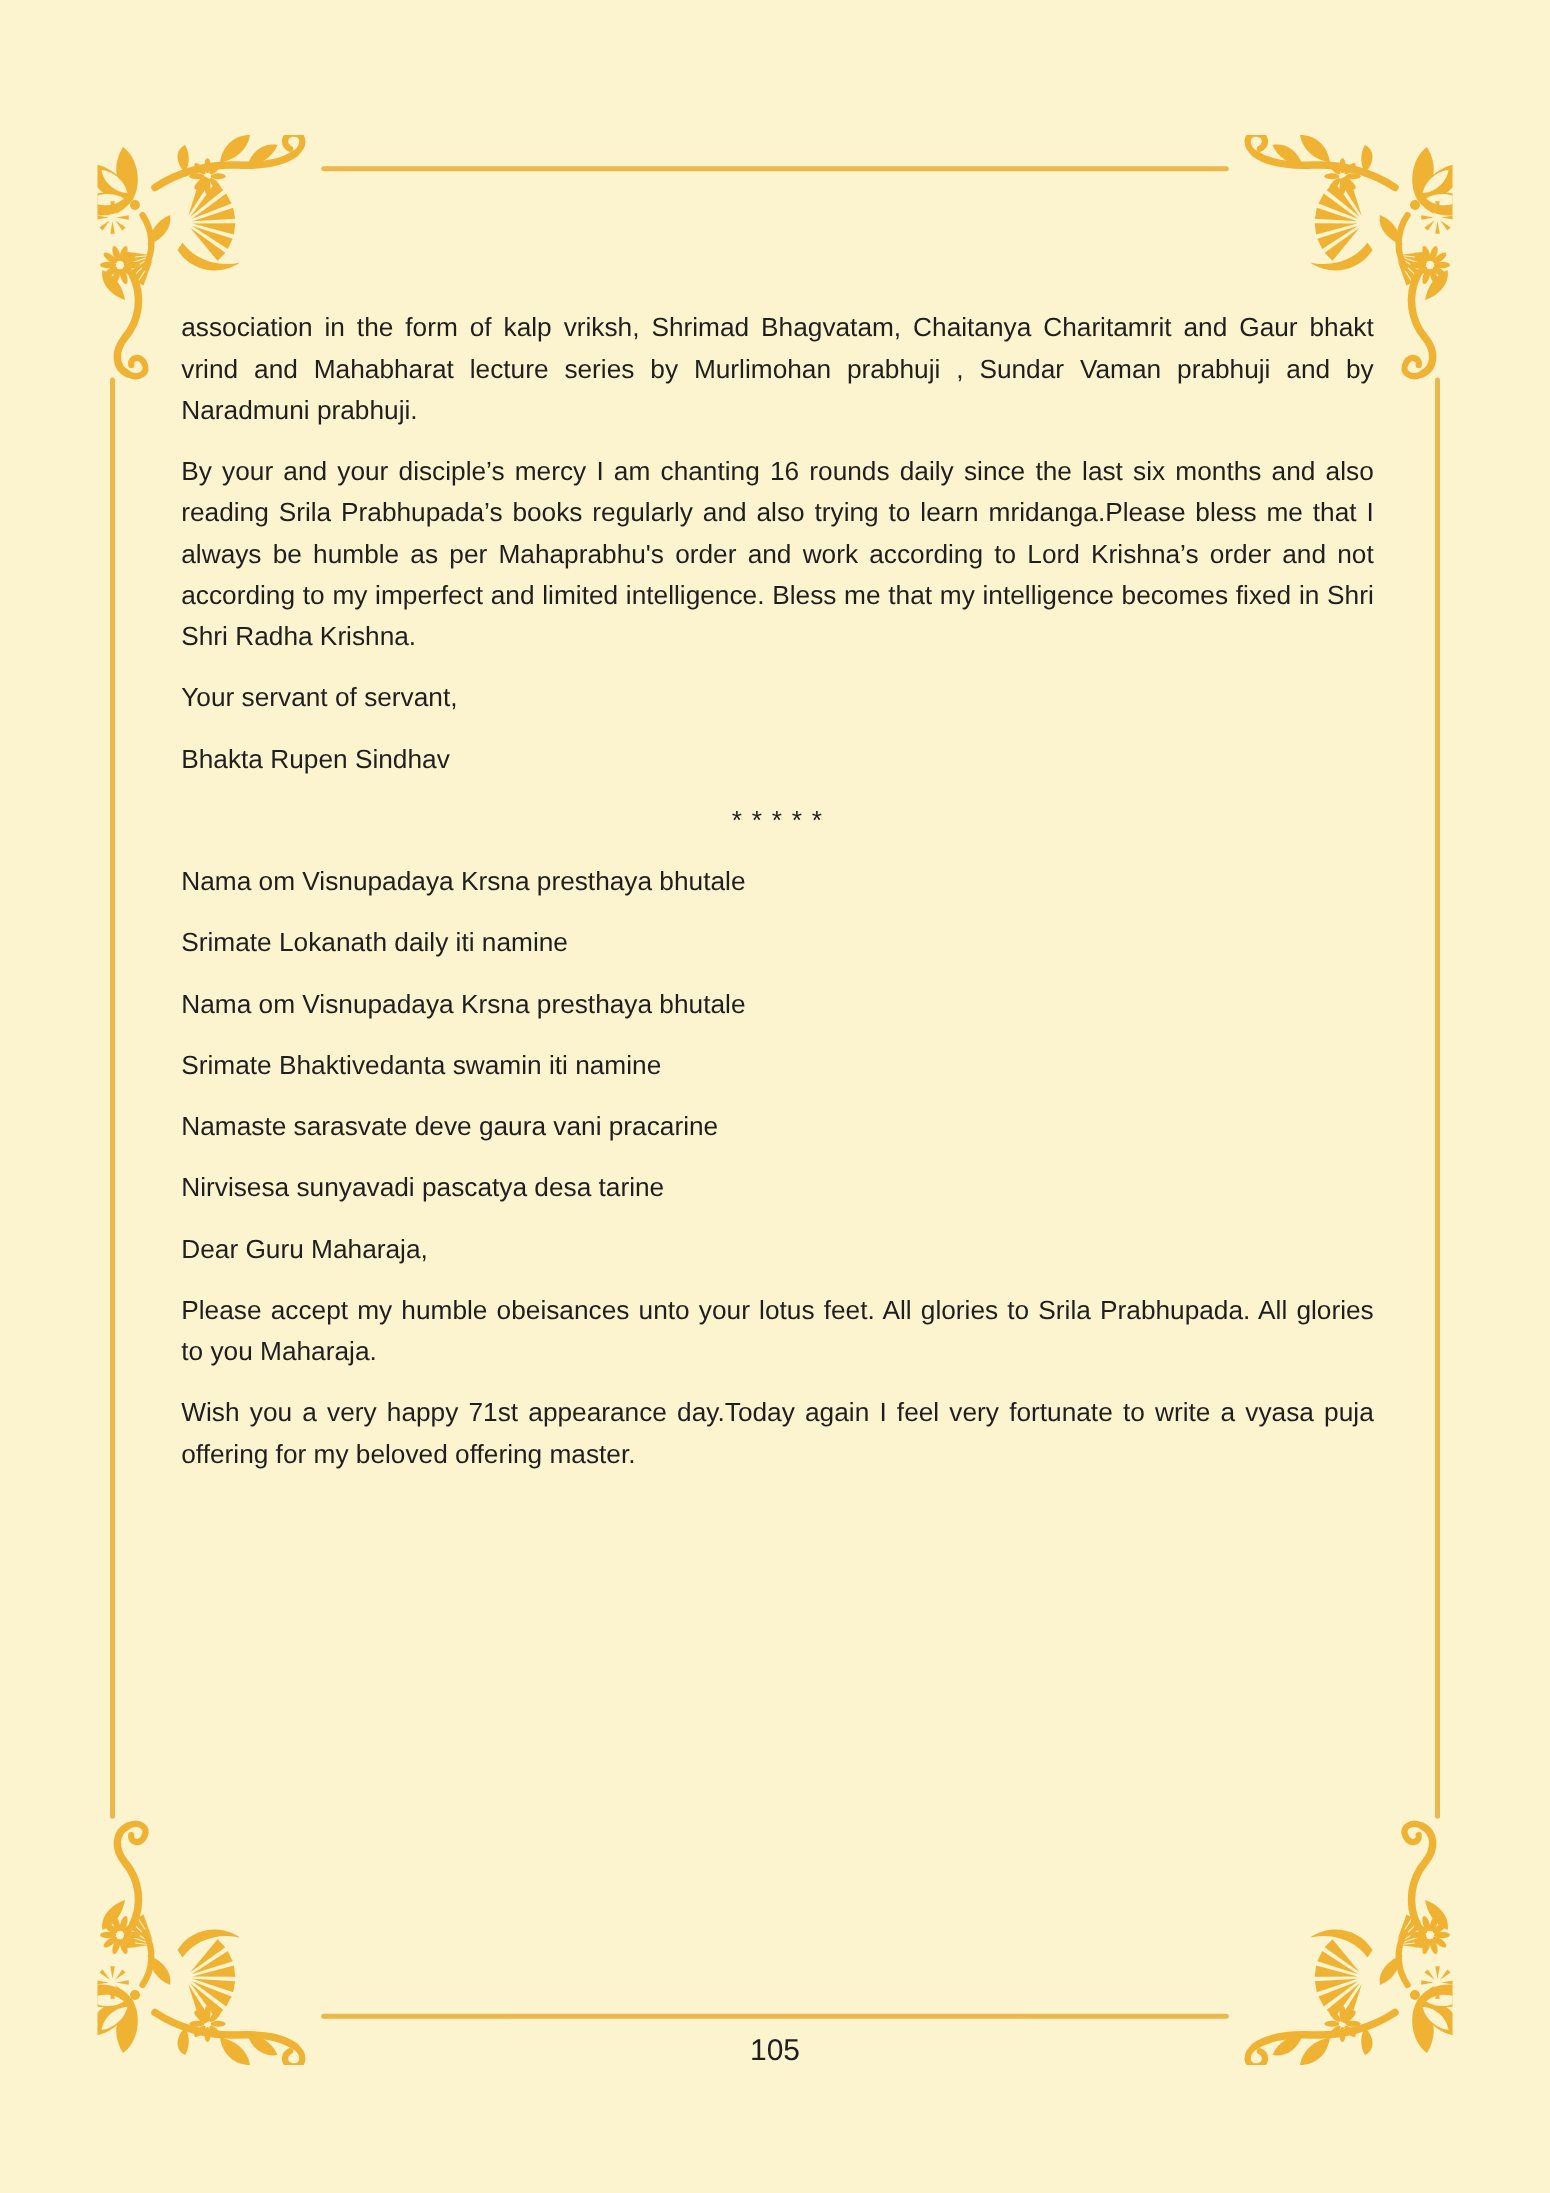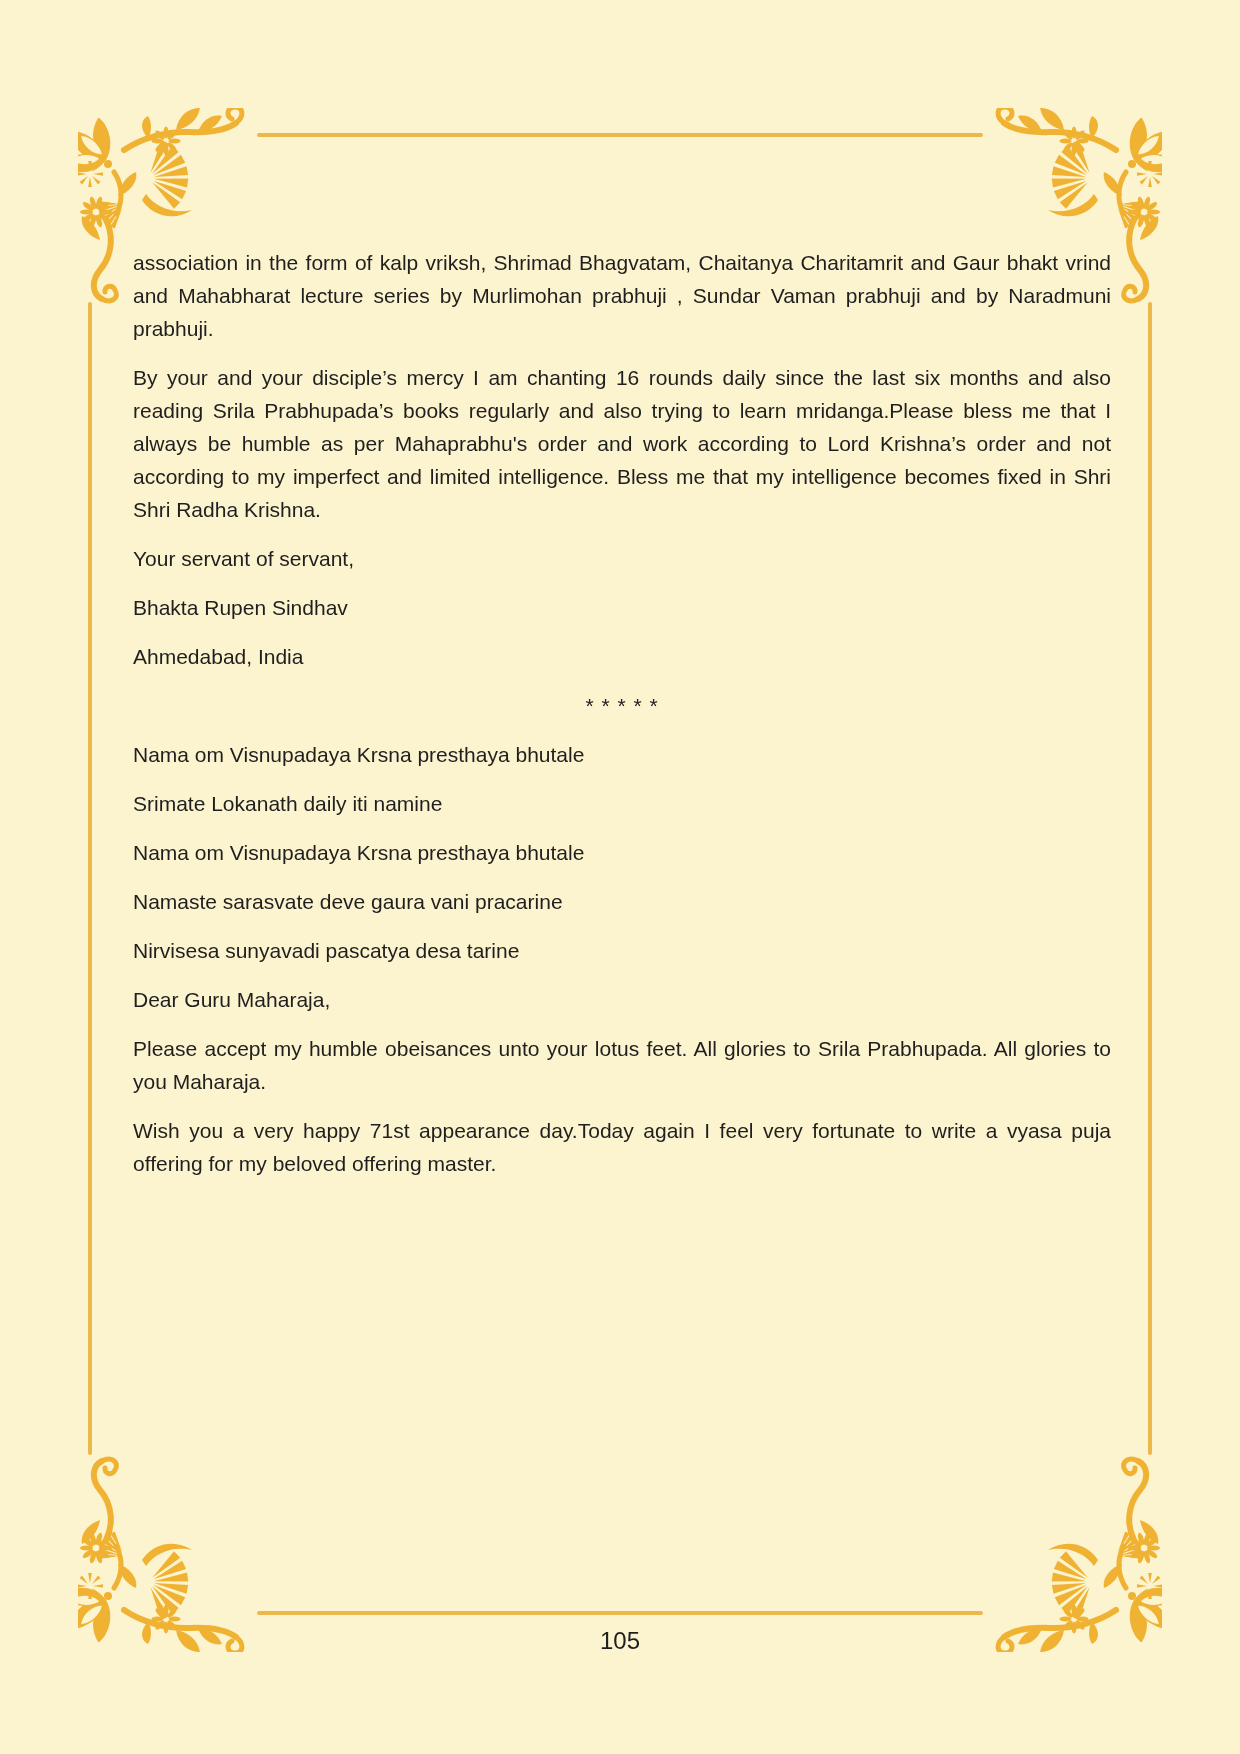--- a/index.html
+++ b/index.html
@@ -20,21 +20,21 @@
   .vline.left{left:88px;}
   .vline.right{left:1148px;}
   
   svg.corner{position:absolute;width:184px;height:200px;color:var(--gold);}
   .corner.tl{left:78px;top:108px;}
   .corner.tr{left:978px;top:108px;transform:scaleX(-1);}
   .corner.bl{left:78px;top:1452px;transform:scaleY(-1);}
   .corner.br{left:978px;top:1452px;transform:scale(-1,-1);}
   
   .content{position:absolute;left:133px;top:246px;width:978px;font-size:21px;line-height:33px;}
-  .content p{margin:0 0 16px;}
+  .content p{margin:0 12px 16px;}
   p.just{text-align:justify;}
   p.sep{text-align:center;letter-spacing:1px;}
   .ga{margin-top:44px;}
   .gb{margin-top:48px;}
   .gc{margin-top:52px;}
   .gd{margin-top:33px;}
   .page-number{position:absolute;left:0;top:1624px;width:100%;text-align:center;font-size:24px;line-height:33px;}
   .defs{position:absolute;width:0;height:0;overflow:hidden;}
 </style>
 </head>
@@ -145,25 +145,25 @@
     </svg>
   <svg class="corner br">
       <use href="#flourish"></use>
     </svg>
 
   <main class="content">
     <p class="just">association in the form of kalp vriksh, Shrimad Bhagvatam, Chaitanya Charitamrit and Gaur bhakt vrind and Mahabharat lecture series by Murlimohan prabhuji , Sundar Vaman prabhuji and by Naradmuni prabhuji.</p>
     <p class="just">By your and your disciple’s mercy I am chanting 16 rounds daily since the last six months and also reading Srila Prabhupada’s books regularly and also trying to learn mridanga.Please bless me that I always be humble as per Mahaprabhu's order and work according to Lord Krishna’s order and not according to my imperfect and limited intelligence. Bless me that my intelligence becomes fixed in Shri Shri Radha Krishna.</p>
     <p class="ln ga">Your servant of servant,</p>
     <p class="ln">Bhakta Rupen Sindhav</p>
-    <p class="ln">Ahmedabad, India</p>
     <p class="sep gb">* * * * *</p>
     <p class="ln gc">Nama om Visnupadaya Krsna presthaya bhutale</p>
     <p class="ln">Srimate Lokanath daily iti namine</p>
     <p class="ln">Nama om Visnupadaya Krsna presthaya bhutale</p>
+    <p class="ln">Srimate Bhaktivedanta swamin iti namine</p>
     <p class="ln gd">Namaste sarasvate deve gaura vani pracarine</p>
     <p class="ln">Nirvisesa sunyavadi pascatya desa tarine</p>
     <p class="ln">Dear Guru Maharaja,</p>
     <p class="just">Please accept my humble obeisances unto your lotus feet. All glories to Srila Prabhupada. All glories to you Maharaja.</p>
     <p class="just">Wish you a very happy 71st appearance day.Today again I feel very fortunate to write a vyasa puja offering for my beloved offering master.</p>
   </main>
 
   <div class="page-number">105</div>
 </div>
 

